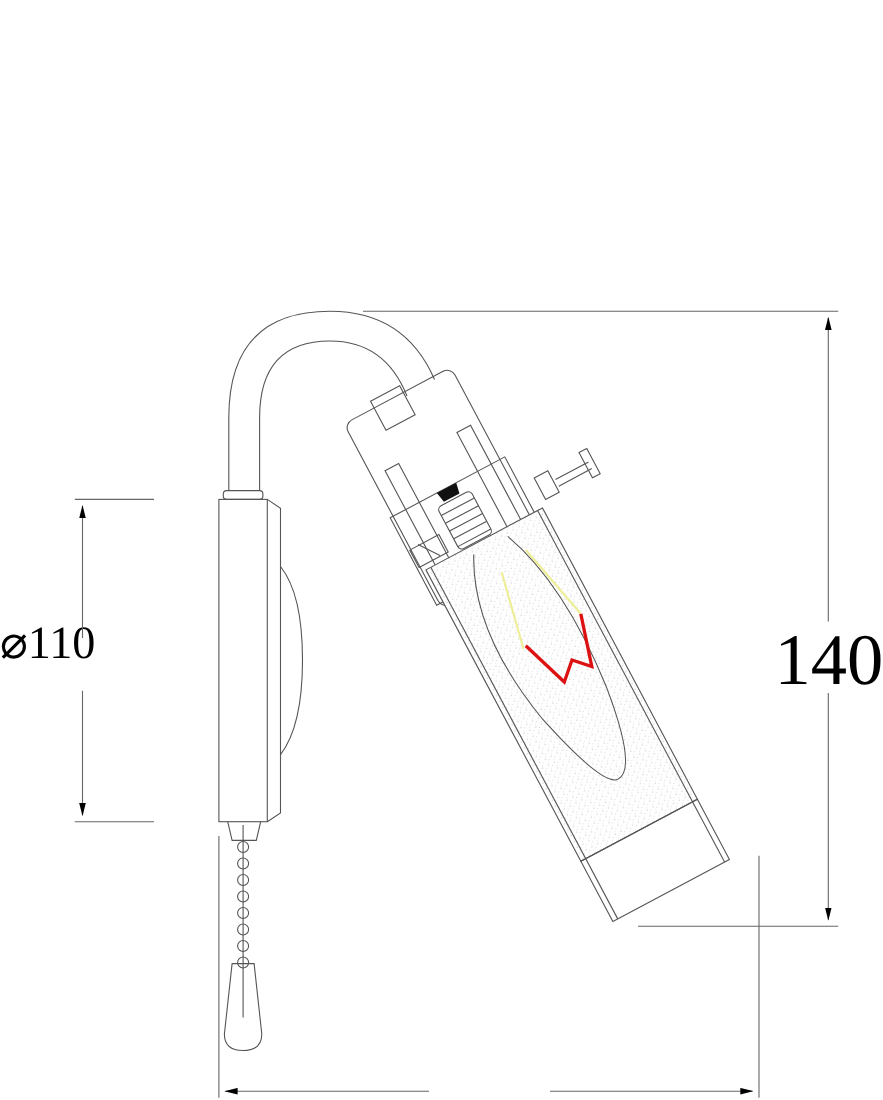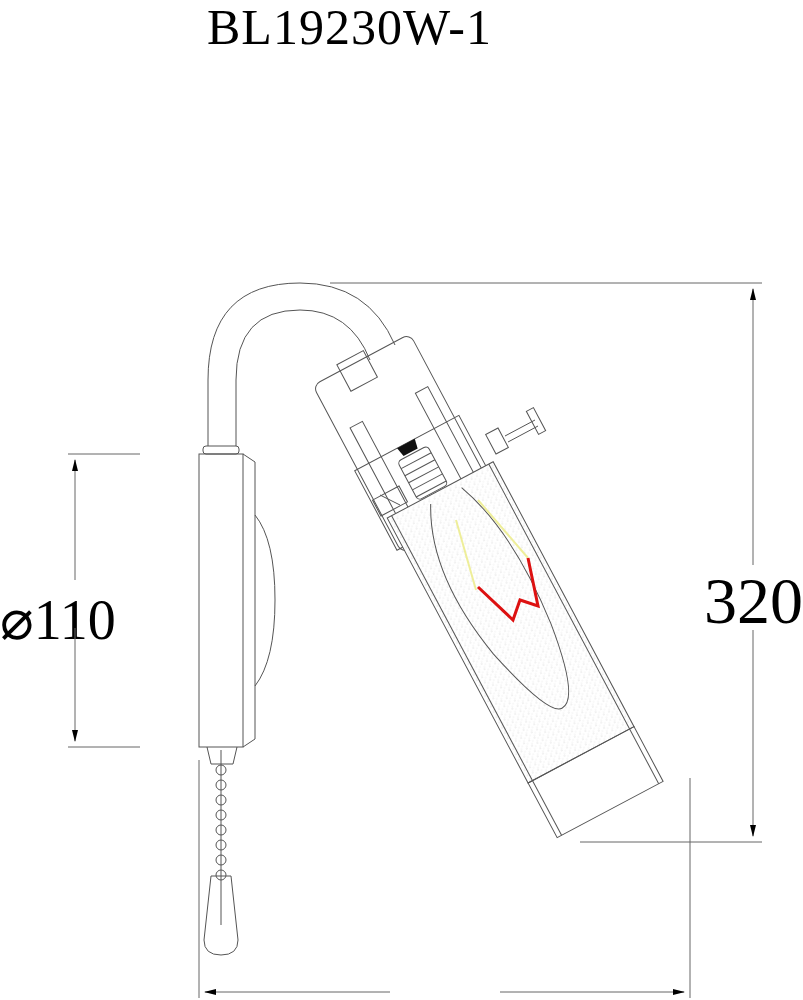--- a/index.html
+++ b/index.html
@@ -2,31 +2,30 @@
 <html><head>
 <meta charset="utf-8">
 <style>
   html, body { margin:0; padding:0; background:#ffffff; }
   #root { position:relative; width:803px; height:1000px; overflow:hidden; background:#fff; }
   svg { position:absolute; left:0; top:0; }
   .ln { fill:none; stroke:#555; stroke-width:1; }
   .dim { fill:none; stroke:#666; stroke-width:1; }
   .lbl { position:absolute; font-family:"Liberation Serif","DejaVu Serif",serif; color:#000; line-height:1; white-space:nowrap; }
   #title { left:207px; top:2px; font-size:50px; letter-spacing:1px; }
-  #dim-110 { left:0px; top:592px; font-size:56px; }
+  #dim-110 { left:0px; top:564px; font-size:42px; }
   #dim-190 { left:704px; top:568px; font-size:66px; }
   #dim-170 { left:391px; top:935px; font-size:66px; }
 </style>
 </head>
 <body>
 
 <div id="root">
-  <div class="lbl" id="title">BL19230W-1</div>
   <div class="lbl" id="dim-110">⌀110</div>
-  <div class="lbl" id="dim-190">320</div>
+  <div class="lbl" id="dim-190">140</div>
 
   <svg width="803" height="1000" viewBox="0 0 803 1000">
     <defs>
       <pattern id="speckle" width="6" height="6" patternUnits="userSpaceOnUse">
         <rect width="6" height="6" fill="#fff"></rect>
         <circle cx="1" cy="1" r="0.5" fill="#bbb"></circle>
         <circle cx="4" cy="3" r="0.45" fill="#ccc"></circle>
         <circle cx="2" cy="5" r="0.4" fill="#c4c4c4"></circle>
       </pattern>
       <marker id="arr" markerWidth="12" markerHeight="6" refX="11" refY="3" orient="auto">

